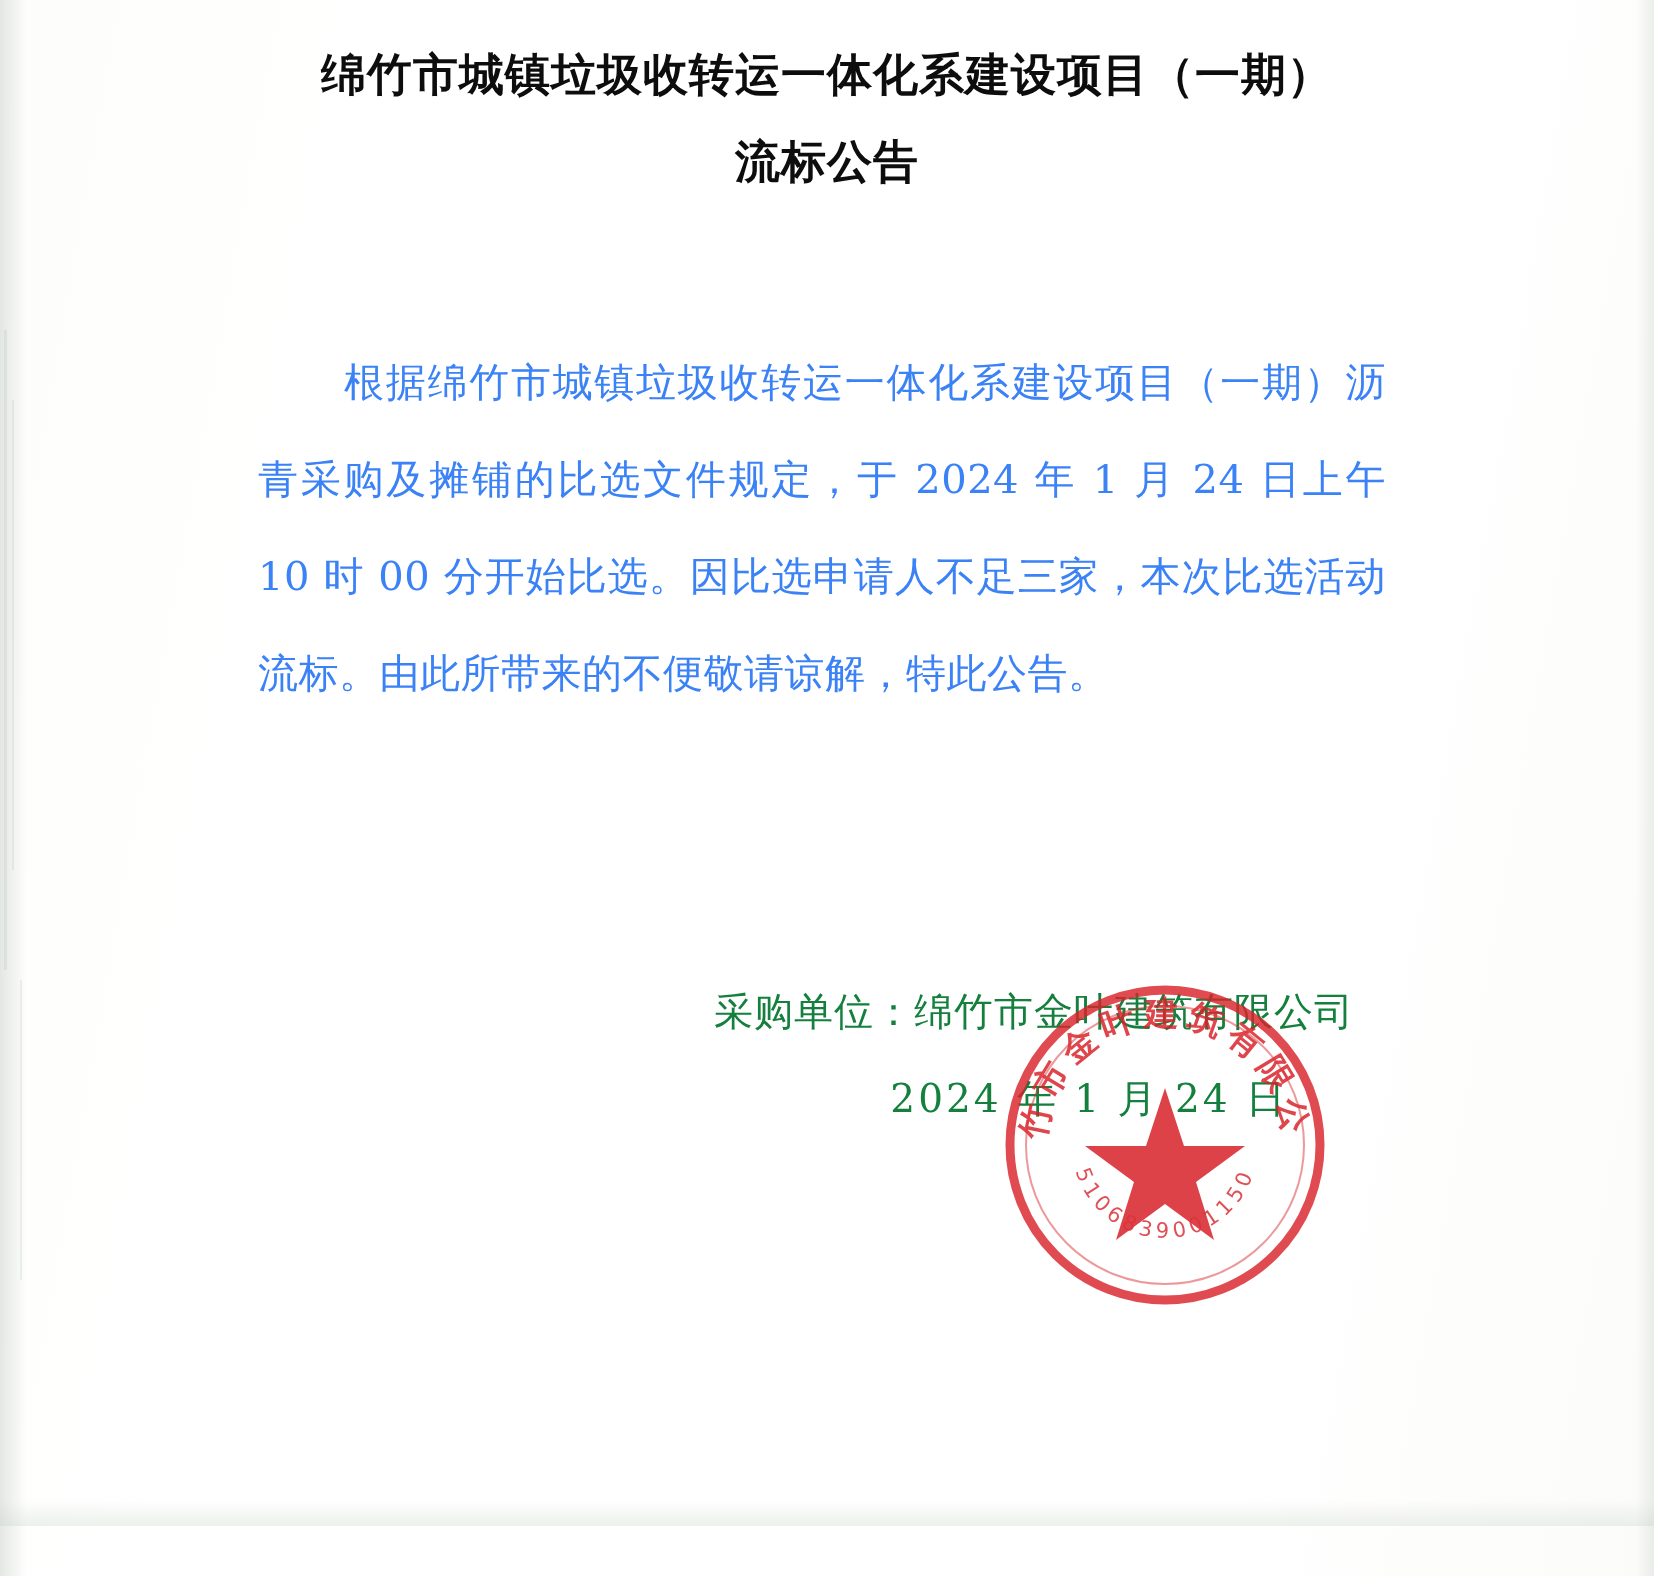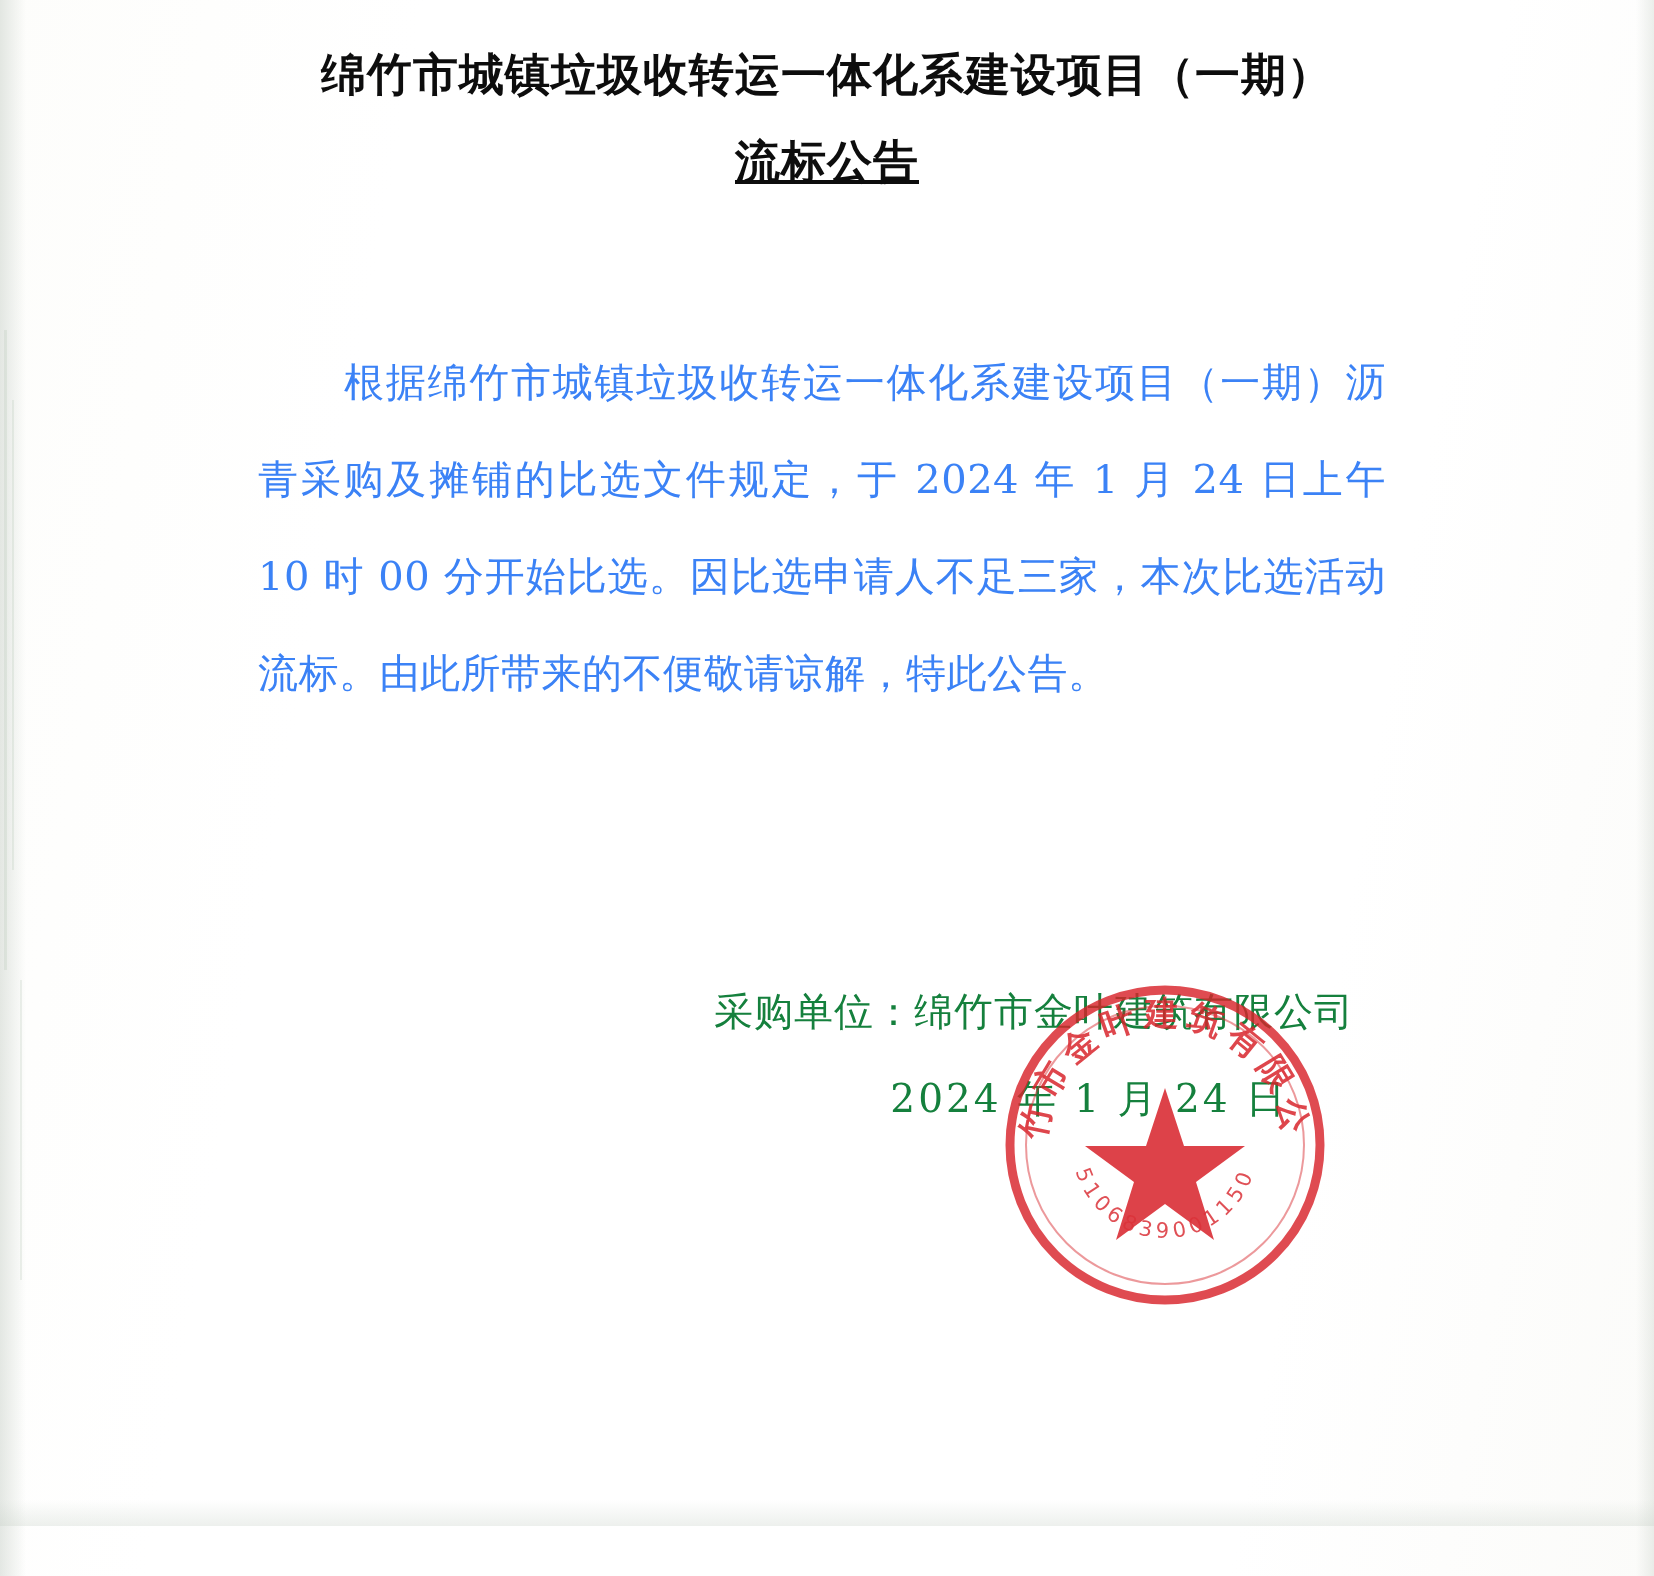--- a/index.html
+++ b/index.html
@@ -61,21 +61,21 @@
   .title-line {
     font-family: "DejaVu Sans", "Liberation Sans", sans-serif;
     font-weight: bold;
     font-size: 45px;
     letter-spacing: 1px;
     line-height: 1.0;
     color: #0d0d0d;
   }
   .title-line.l1 { margin-bottom: 42px; }
   .title-line.l2 { margin-bottom: 44px; }
-  .title-line.l3 { margin-bottom: 5px; text-decoration: underline; }
+  .title-line.l3 { margin-bottom: 5px; }
 
   
   .body-block {
     margin-top: 150px;
     padding-left: 258px;
     padding-right: 268px;
   }
   .body-text {
     font-size: 40px;
     line-height: 97px;

